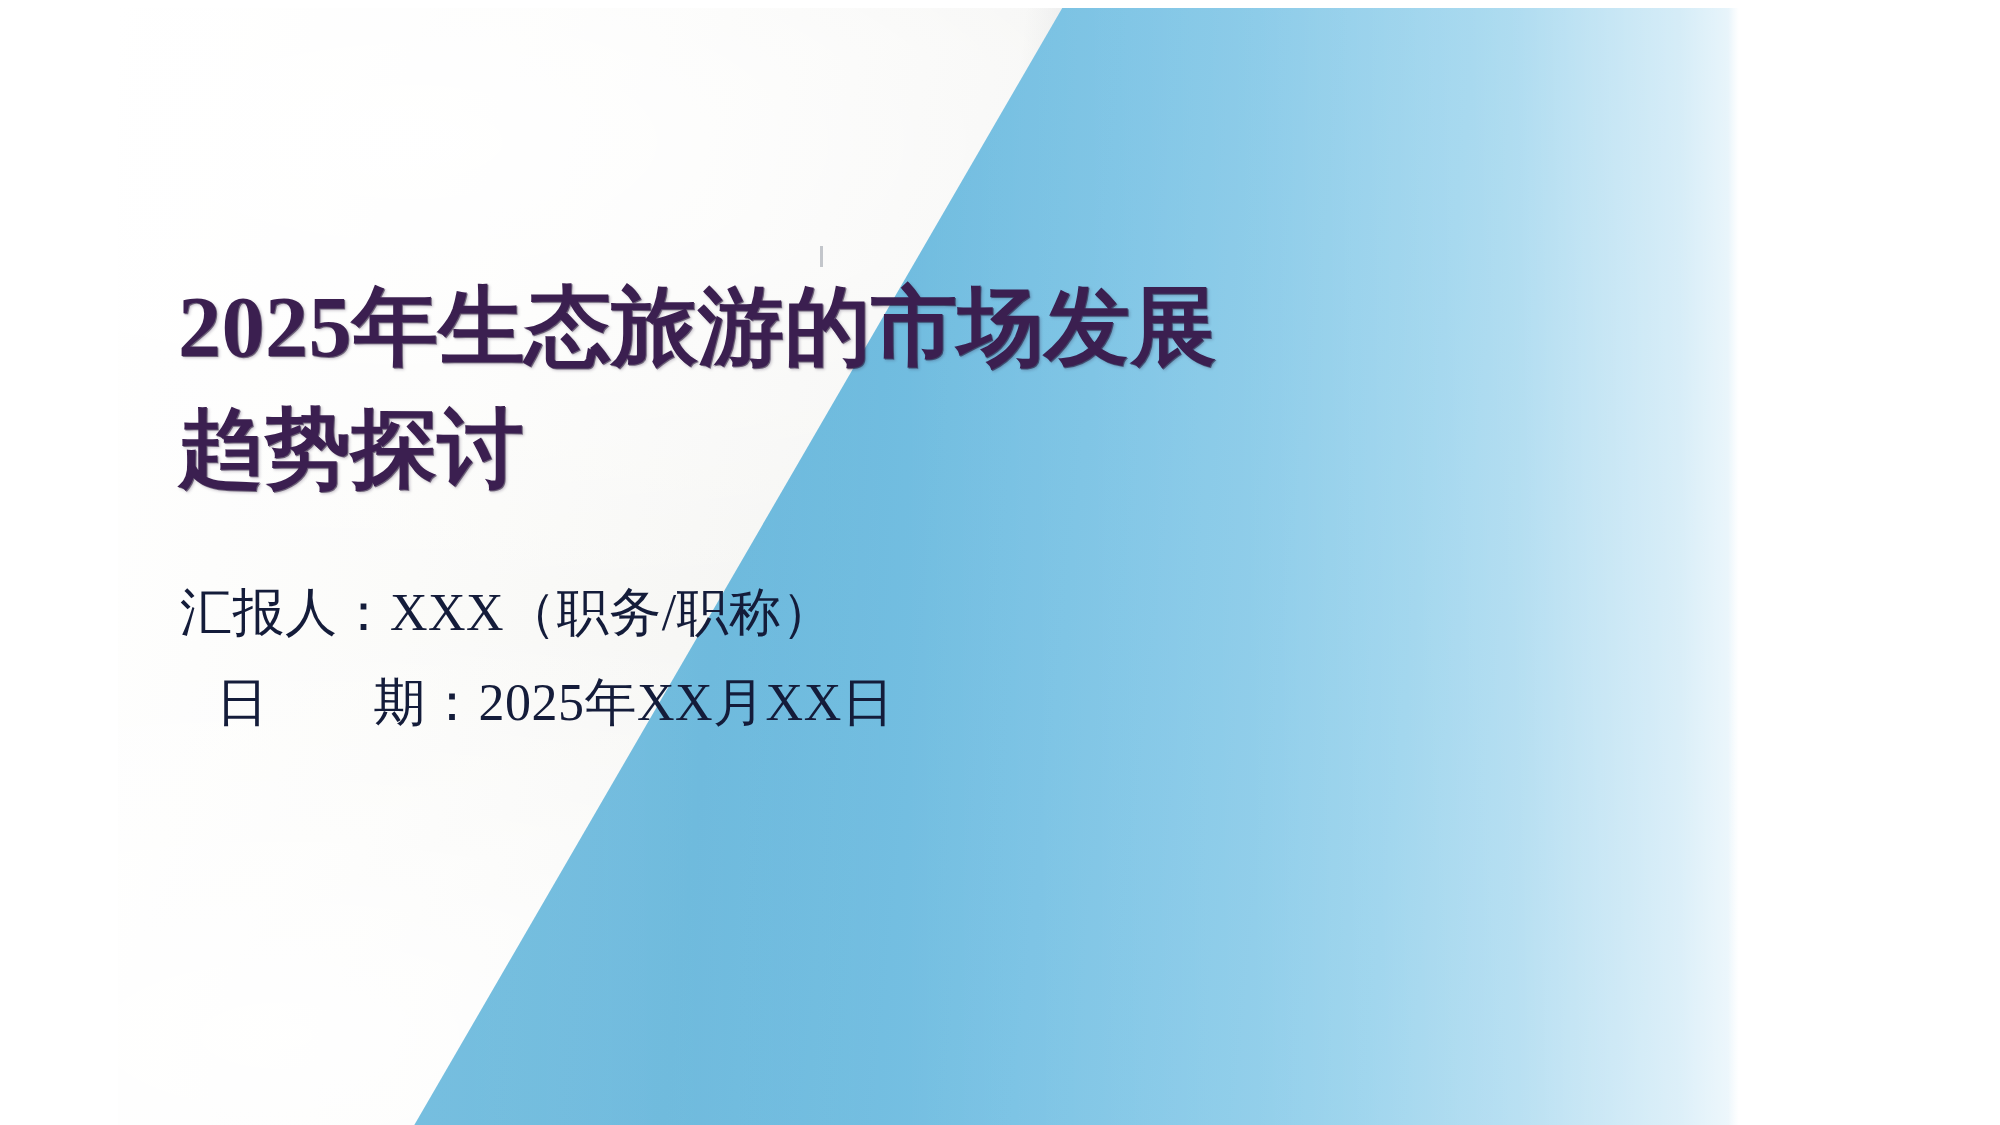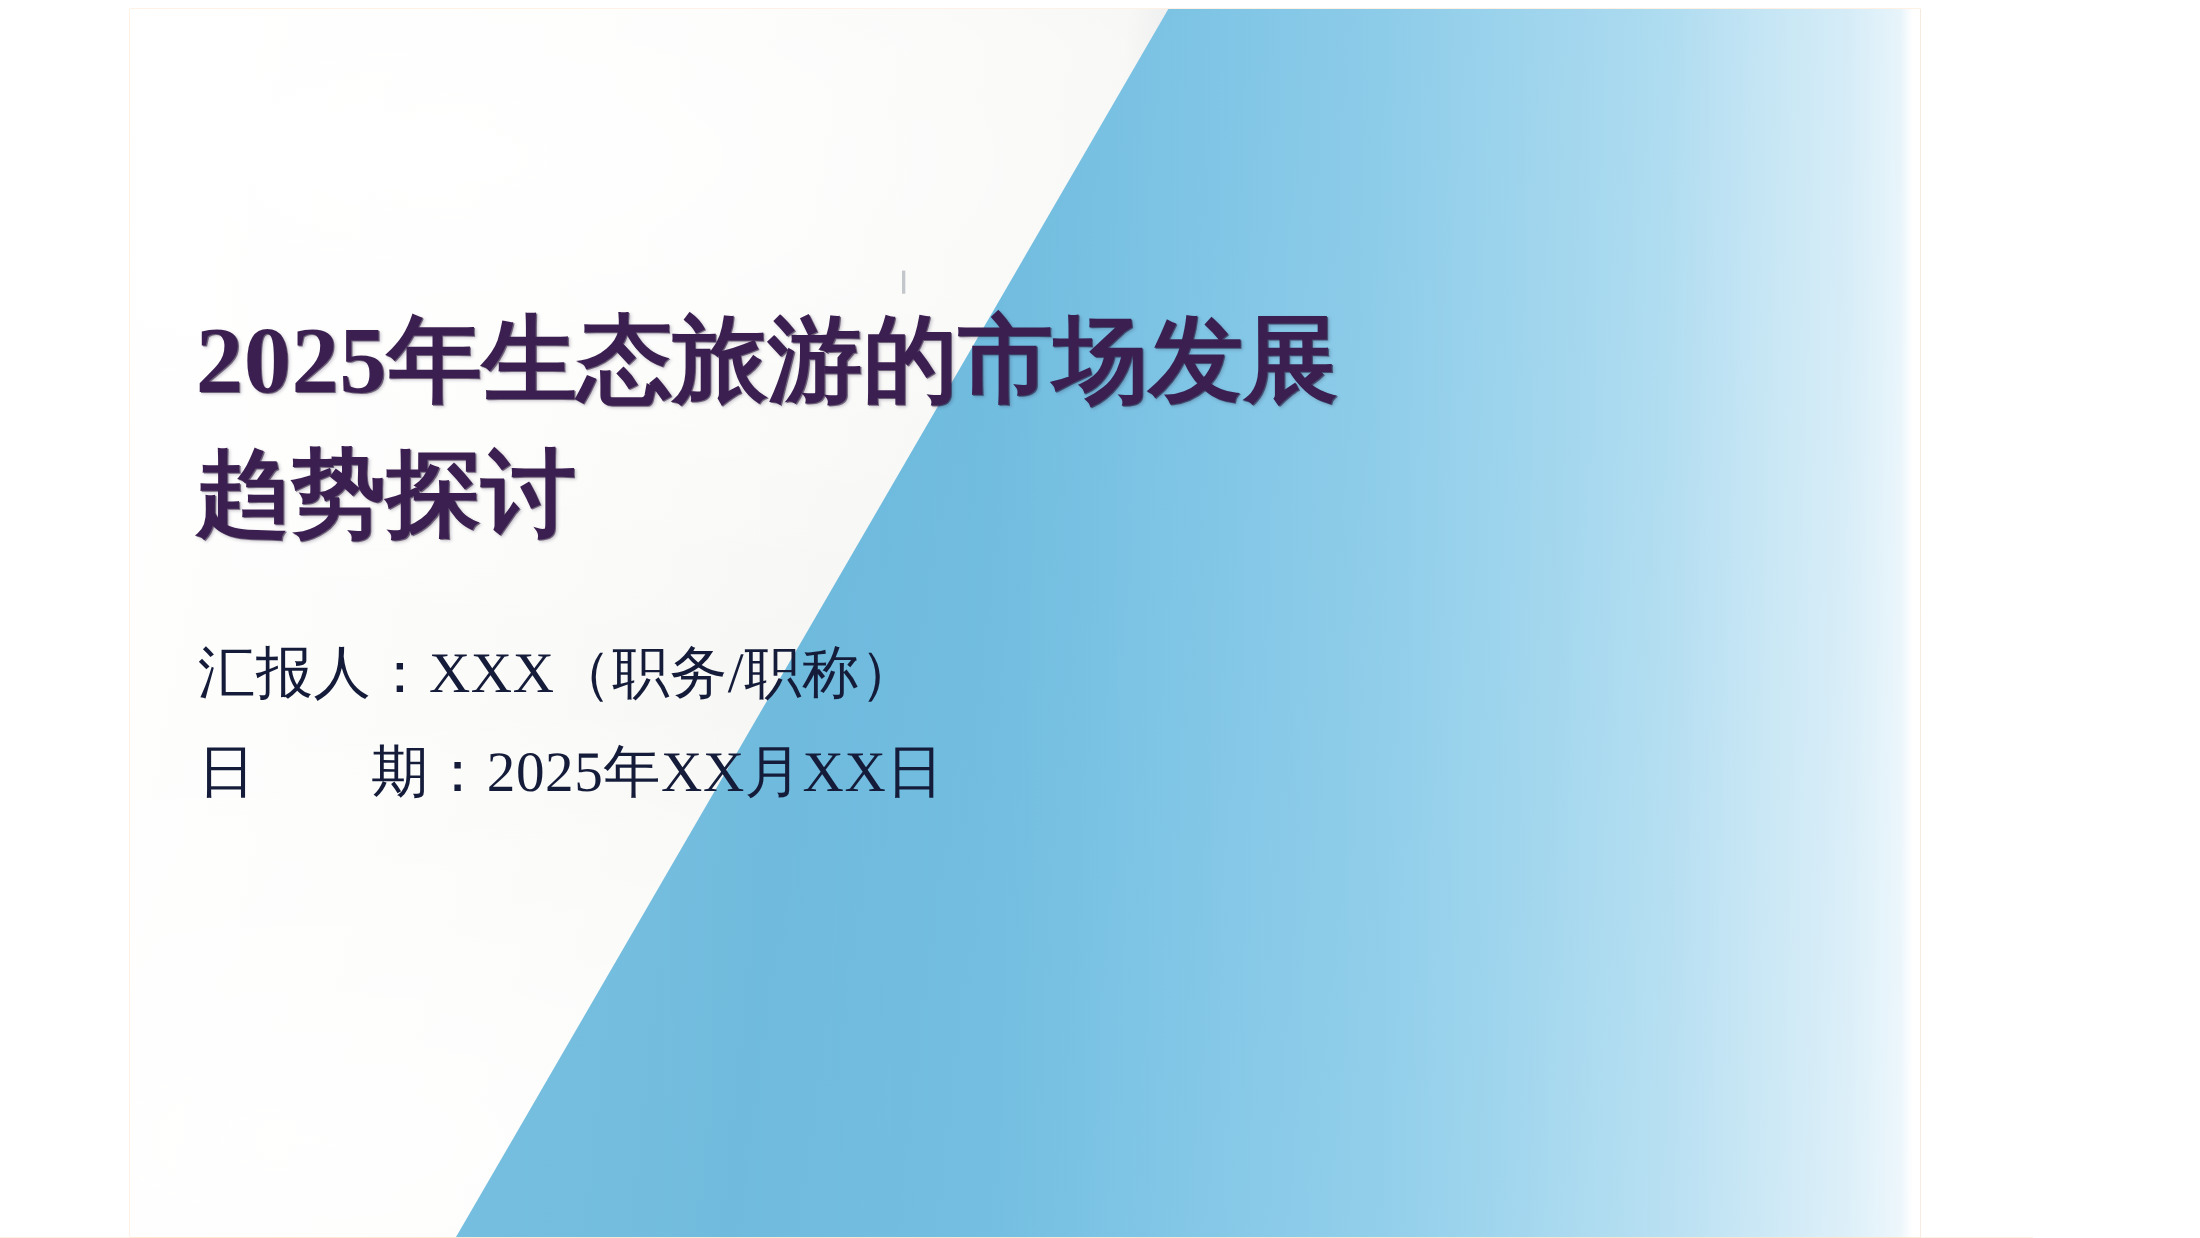--- a/index.html
+++ b/index.html
@@ -20,21 +20,21 @@
   }
 
   
   .slide {
     position: absolute;
     left: 118px;
     top: 8px;
     width: 1628px;
     height: 1117px;
     overflow: hidden;
-    background: #fdba74;
+    background: #c4b5fd;
   }
 
   
   .bg-paper {
     position: absolute;
     inset: 0;
     background:
       linear-gradient(101deg, #ffffff 0%, #fbfbf9 22%, #f4f4f2 48%, #ececeb 72%, #e9e9e7 100%);
   }
   .bg-paper-soft {
@@ -125,21 +125,21 @@
     position: absolute;
     left: 62px;
     width: 900px;
     font-size: 52px;
     line-height: 1.25;
     color: #141c3a;
     letter-spacing: 0.5px;
     white-space: pre;
   }
   .meta-presenter { top: 572px; }
-  .meta-date { top: 662px; }
+  .meta-date { top: 662px; margin-left: 36px; }
 
   
   .tick-mark {
     position: absolute;
     left: 702px;
     top: 238px;
     width: 3px;
     height: 21px;
     background: #b9bcc2;
     opacity: 0.85;

